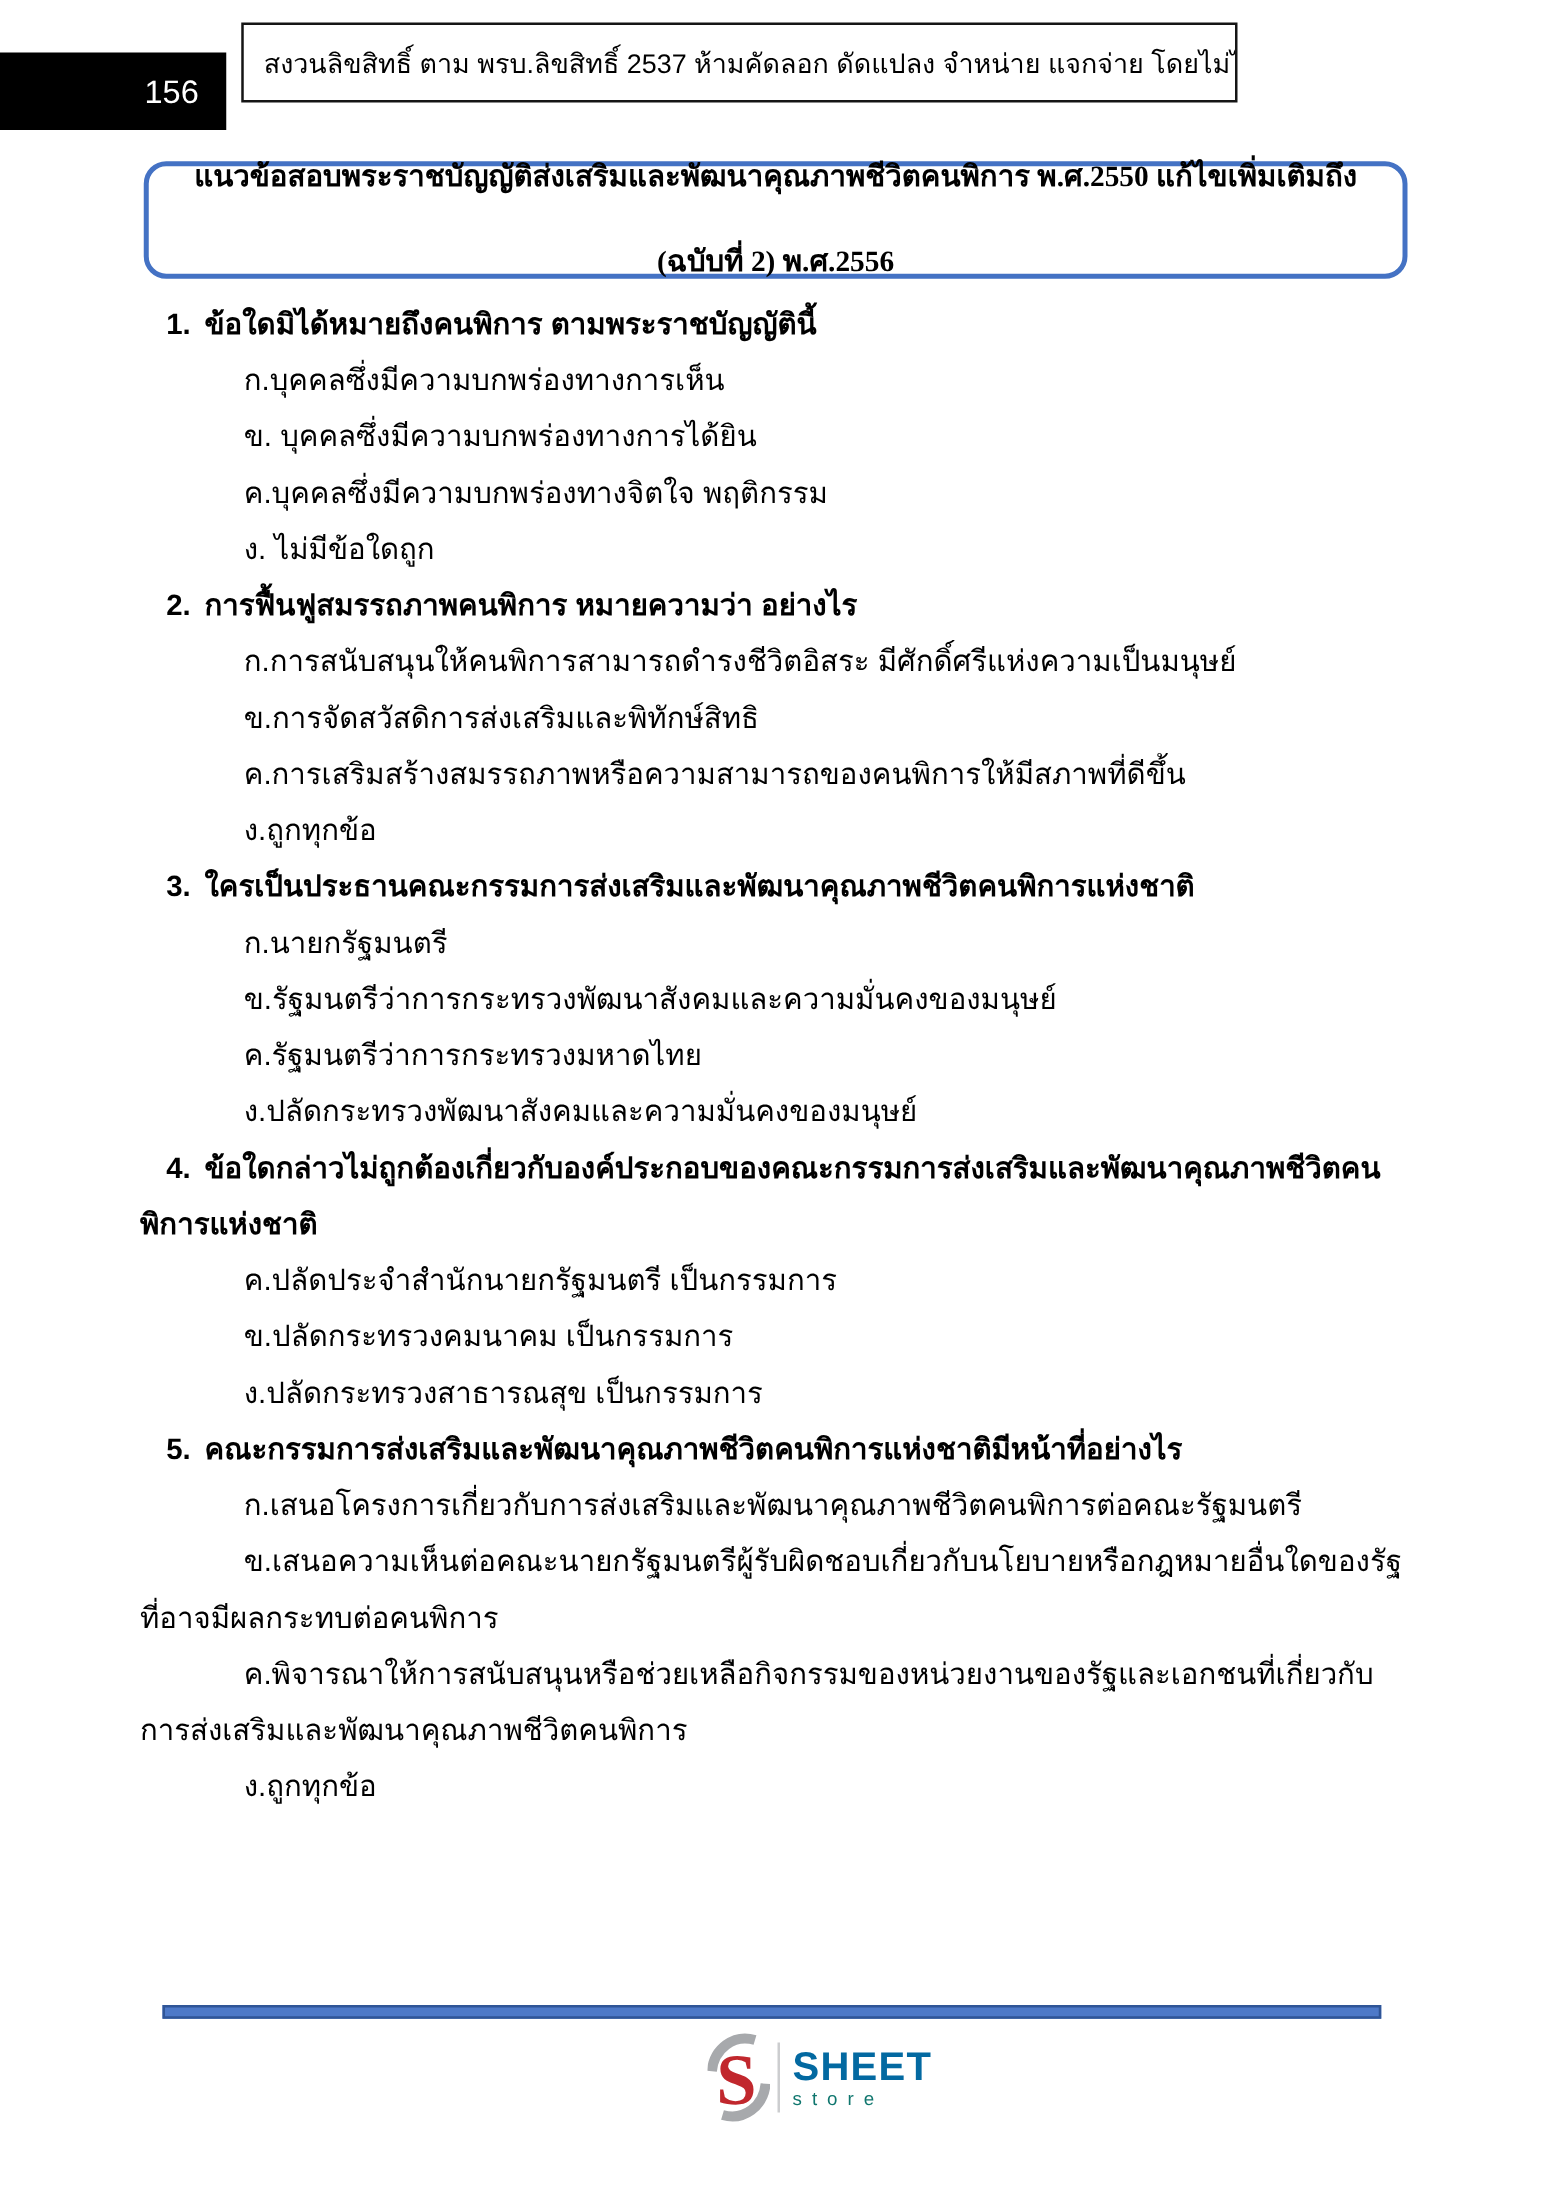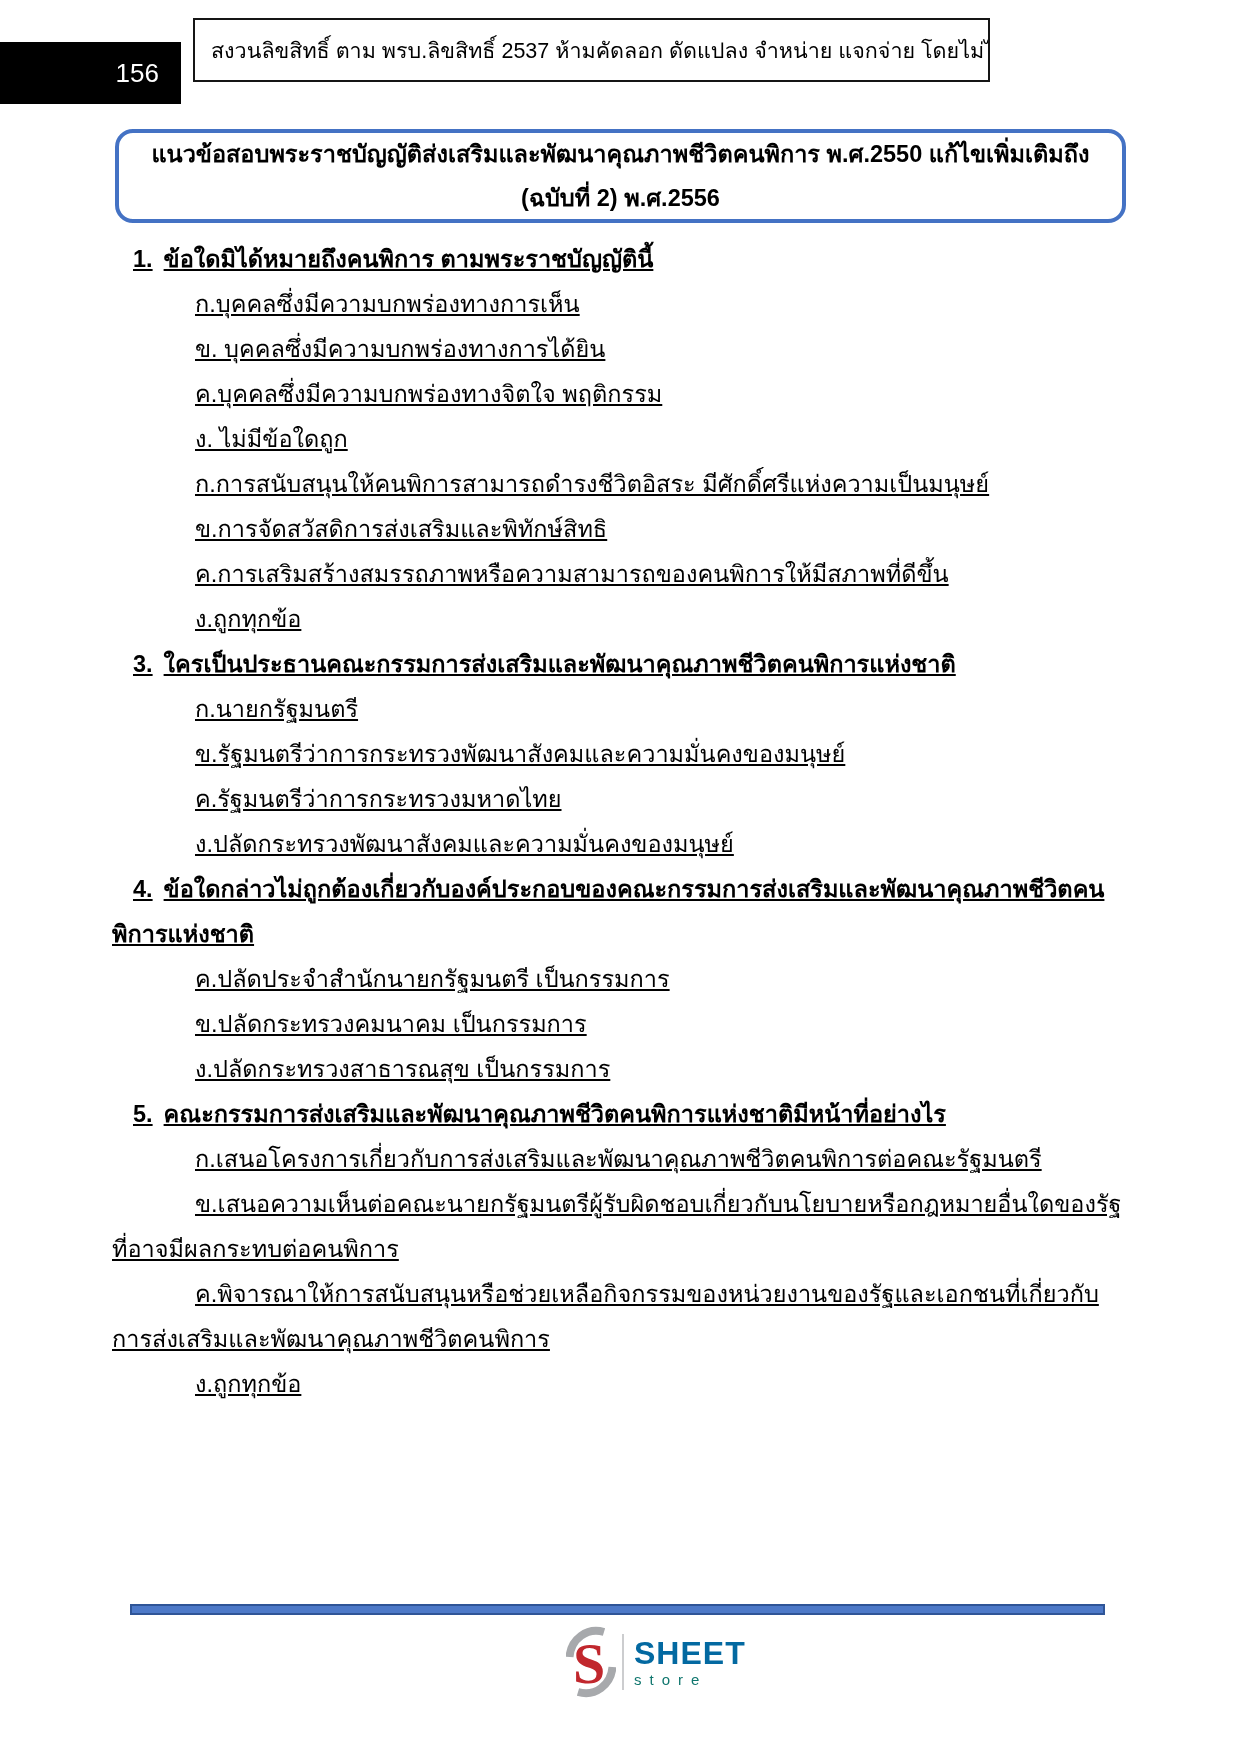--- a/index.html
+++ b/index.html
@@ -29,27 +29,27 @@
     white-space:nowrap;overflow:hidden;
   }
   
   .title-box{
     position:absolute;left:115px;top:129px;width:1011px;height:94px;
     border:4px solid #4472c4;border-radius:18px;box-sizing:border-box;
     display:flex;flex-direction:column;align-items:center;justify-content:center;
     gap:4px;
     font-weight:bold;font-size:23.5px;text-align:center;
   }
-  .title-box p{margin:4px;line-height:32px;}
+  .title-box p{margin:16px;line-height:32px;font-family:Liberation Serif, serif;}
   
   .content{
     position:absolute;left:112px;top:237px;width:1019px;
     font-size:23.5px;line-height:45px;
   }
-  .content p{margin:0;overflow-wrap:break-word;text-decoration:underline;}
+  .content p{margin:0;overflow-wrap:break-word;}
   .q-title{font-weight:bold;text-indent:21px;}
   .q-num{margin-right:11px;}
   .choice{text-indent:83px;}
   
   .footer-bar{
     position:absolute;left:130px;top:1604px;width:971px;height:7px;
     background:#4d79c8;border:2px solid #2f5597;
   }
   .logo{
     position:absolute;left:566px;top:1626px;
@@ -82,20 +82,21 @@
 
     <div>
       <p class="q-title"><span class="q-num">1.</span><span>ข้อใดมิได้หมายถึงคนพิการ ตามพระราชบัญญัตินี้</span></p>
       <p class="choice">ก.บุคคลซึ่งมีความบกพร่องทางการเห็น</p>
       <p class="choice">ข. บุคคลซึ่งมีความบกพร่องทางการได้ยิน</p>
       <p class="choice">ค.บุคคลซึ่งมีความบกพร่องทางจิตใจ พฤติกรรม</p>
       <p class="choice">ง. ไม่มีข้อใดถูก</p>
     </div>
 
     <div>
+      <p class="q-title"><span class="q-num">2.</span><span>การฟื้นฟูสมรรถภาพคนพิการ หมายความว่า อย่างไร</span></p>
       <p class="choice">ก.การสนับสนุนให้คนพิการสามารถดำรงชีวิตอิสระ มีศักดิ์ศรีแห่งความเป็นมนุษย์</p>
       <p class="choice">ข.การจัดสวัสดิการส่งเสริมและพิทักษ์สิทธิ</p>
       <p class="choice">ค.การเสริมสร้างสมรรถภาพหรือความสามารถของคนพิการให้มีสภาพที่ดีขึ้น</p>
       <p class="choice">ง.ถูกทุกข้อ</p>
     </div>
 
     <div>
       <p class="q-title"><span class="q-num">3.</span><span>ใครเป็นประธานคณะกรรมการส่งเสริมและพัฒนาคุณภาพชีวิตคนพิการแห่งชาติ</span></p>
       <p class="choice">ก.นายกรัฐมนตรี</p>
       <p class="choice">ข.รัฐมนตรีว่าการกระทรวงพัฒนาสังคมและความมั่นคงของมนุษย์</p>

